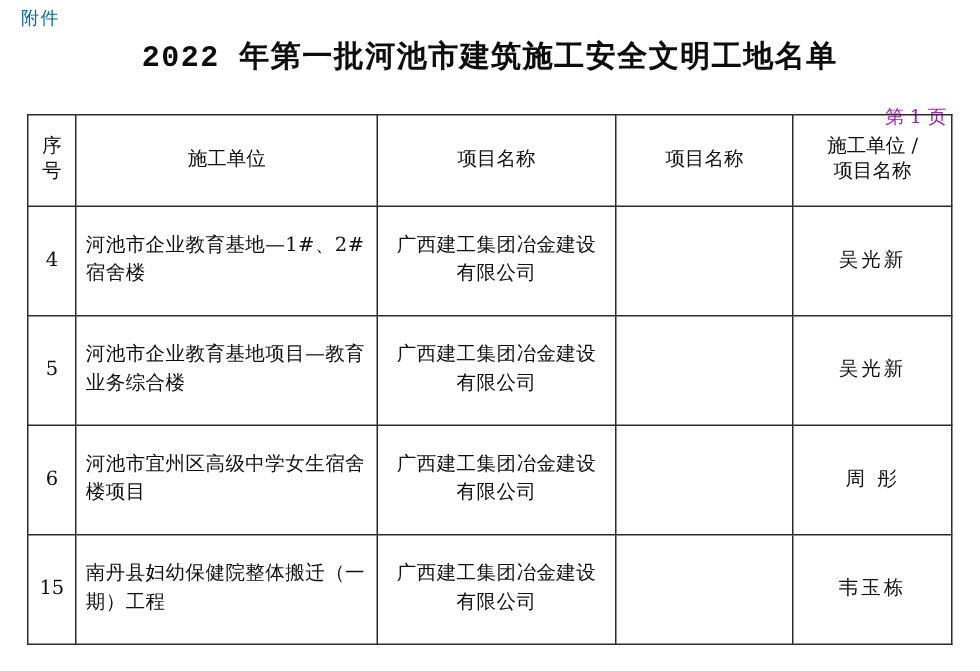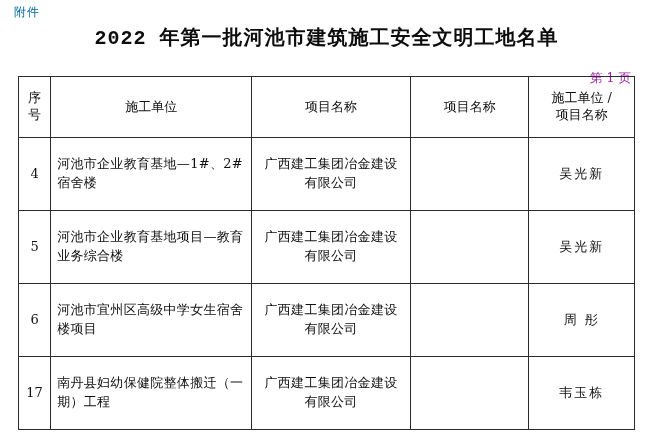--- a/index.html
+++ b/index.html
@@ -148,21 +148,21 @@
         <td class="mgr">吴光新</td>
       </tr>
       <tr>
         <td class="idx">6</td>
         <td class="name">河池市宜州区高级中学女生宿舍楼项目</td>
         <td class="unit">广西建工集团冶金建设有限公司</td>
         <td class="sup"></td>
         <td class="mgr">周 彤</td>
       </tr>
       <tr>
-        <td class="idx">17</td>
+        <td class="idx">15</td>
         <td class="name">南丹县妇幼保健院整体搬迁（一期）工程</td>
         <td class="unit">广西建工集团冶金建设有限公司</td>
         <td class="sup"></td>
         <td class="mgr">韦玉栋</td>
       </tr>
     </tbody>
   </table>
 
 </div>
 

